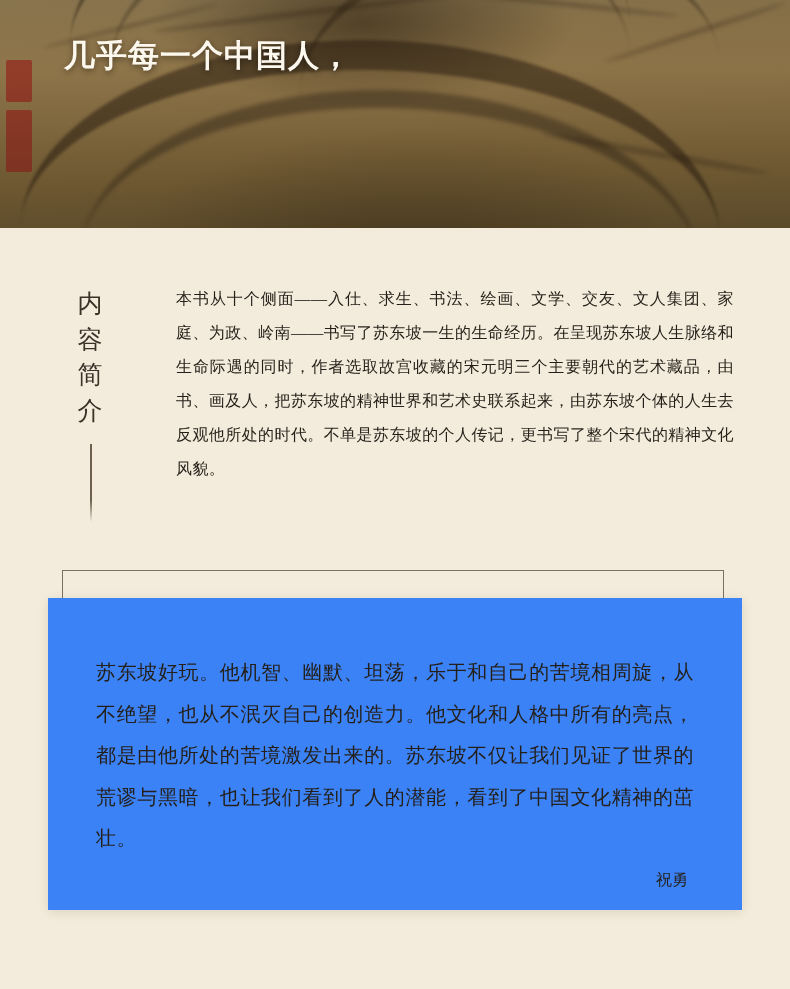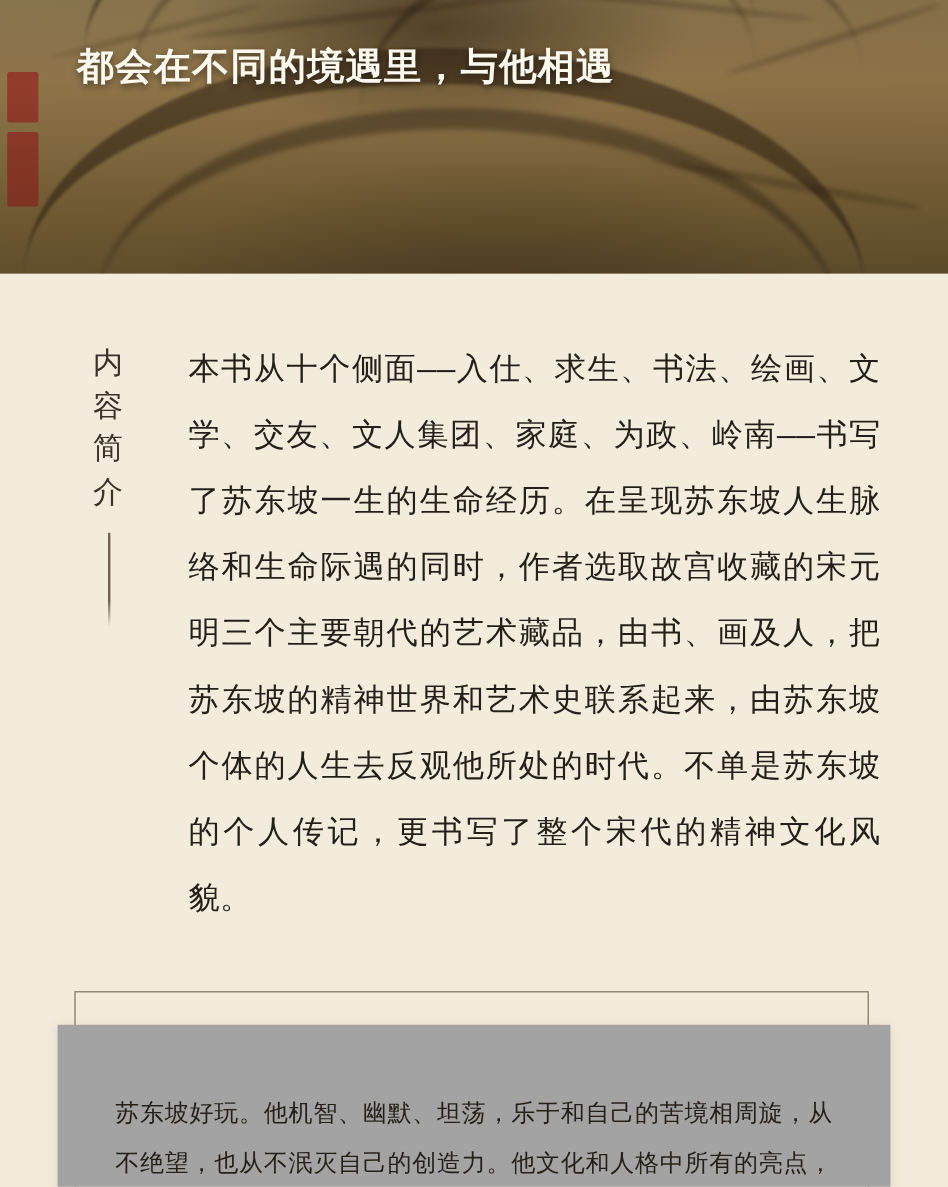--- a/index.html
+++ b/index.html
@@ -102,27 +102,26 @@
   .intro-label .ch { display: block; }
   .intro-rule {
     display: block;
     width: 2px;
     height: 78px;
     margin: 16px auto 0 auto;
     background: linear-gradient(180deg, #6d614e 0%, #6d614e 72%, rgba(109,97,78,0) 100%);
   }
   .intro-body {
     flex: 1;
-    margin-left: 31px;
+    margin-left: 50px;
     color: #241f18;
-    font-size: 26px;
+    font-size: 16px;
     line-height: 2.12;
     text-align: justify;
     letter-spacing: 0.4px;
-    font-family: Liberation Mono, monospace;
   }
 
   
   .quote-wrap {
     position: relative;
     margin: 18px 0 0 0;
     height: 340px;
   }
   .quote-shadow-frame {
     position: absolute;
@@ -132,21 +131,21 @@
     height: 300px;
     border: 1px solid #7c7160;
     background: transparent;
   }
   .quote-card {
     position: absolute;
     left: 48px;
     top: 28px;
     width: 694px;
     height: 312px;
-    background: #a3a3a3;
+    background: #3b82f6;
     box-shadow: 0 2px 10px rgba(80,66,40,0.14);
   }
   .quote-text {
     padding: 54px 48px 0 48px;
     color: #241f18;
     font-size: 20px;
     line-height: 2.08;
     text-align: justify;
     letter-spacing: 0.4px;
   }
@@ -171,21 +170,21 @@
     <div class="wisp w1"></div>
     <div class="wisp w2"></div>
     <div class="wisp w3"></div>
     <div class="wisp w4"></div>
     <div class="wisp w5"></div>
   </div>
   <div class="seal seal-a"></div>
   <div class="seal seal-b"></div>
   <div class="hero-vignette"></div>
   <div class="hero-title">
-    <span class="line">都会在不同的境遇里，与他相遇</span>
+    <span class="line">几乎每一个中国人，</span>
   </div>
 </div>
 
 <div class="intro">
   <div class="intro-label">
     <span class="ch">内</span>
     <span class="ch">容</span>
     <span class="ch">简</span>
     <span class="ch">介</span>
     <span class="intro-rule"></span>

